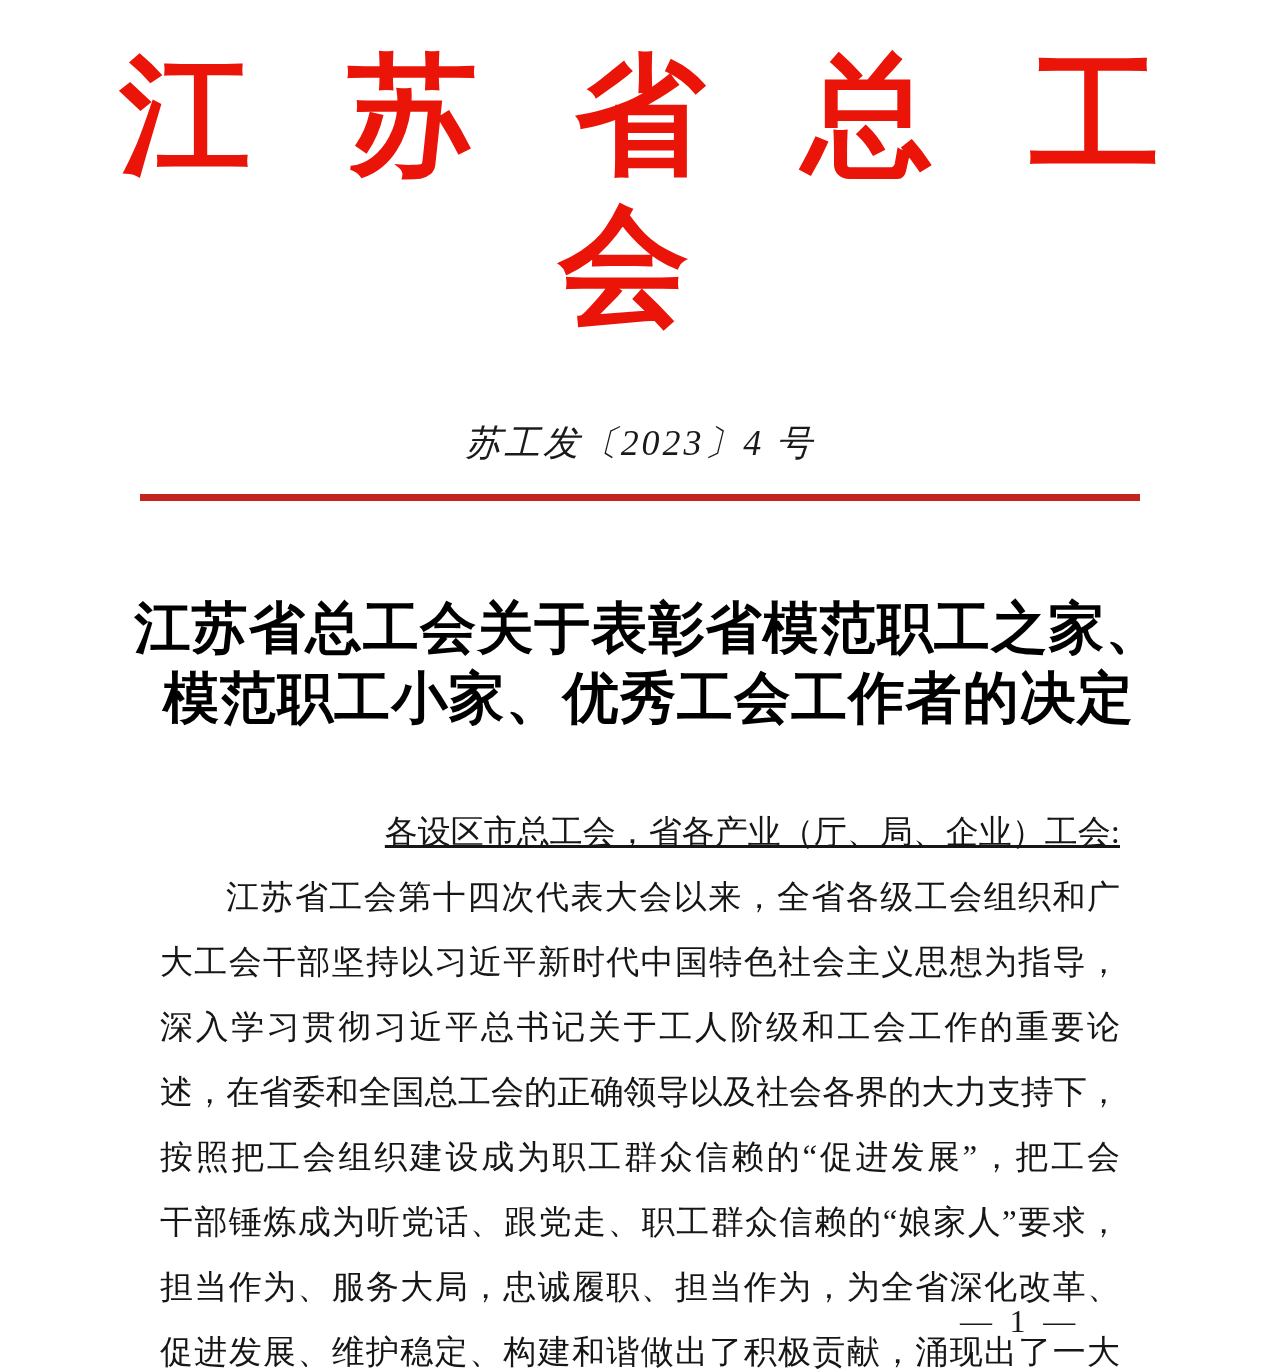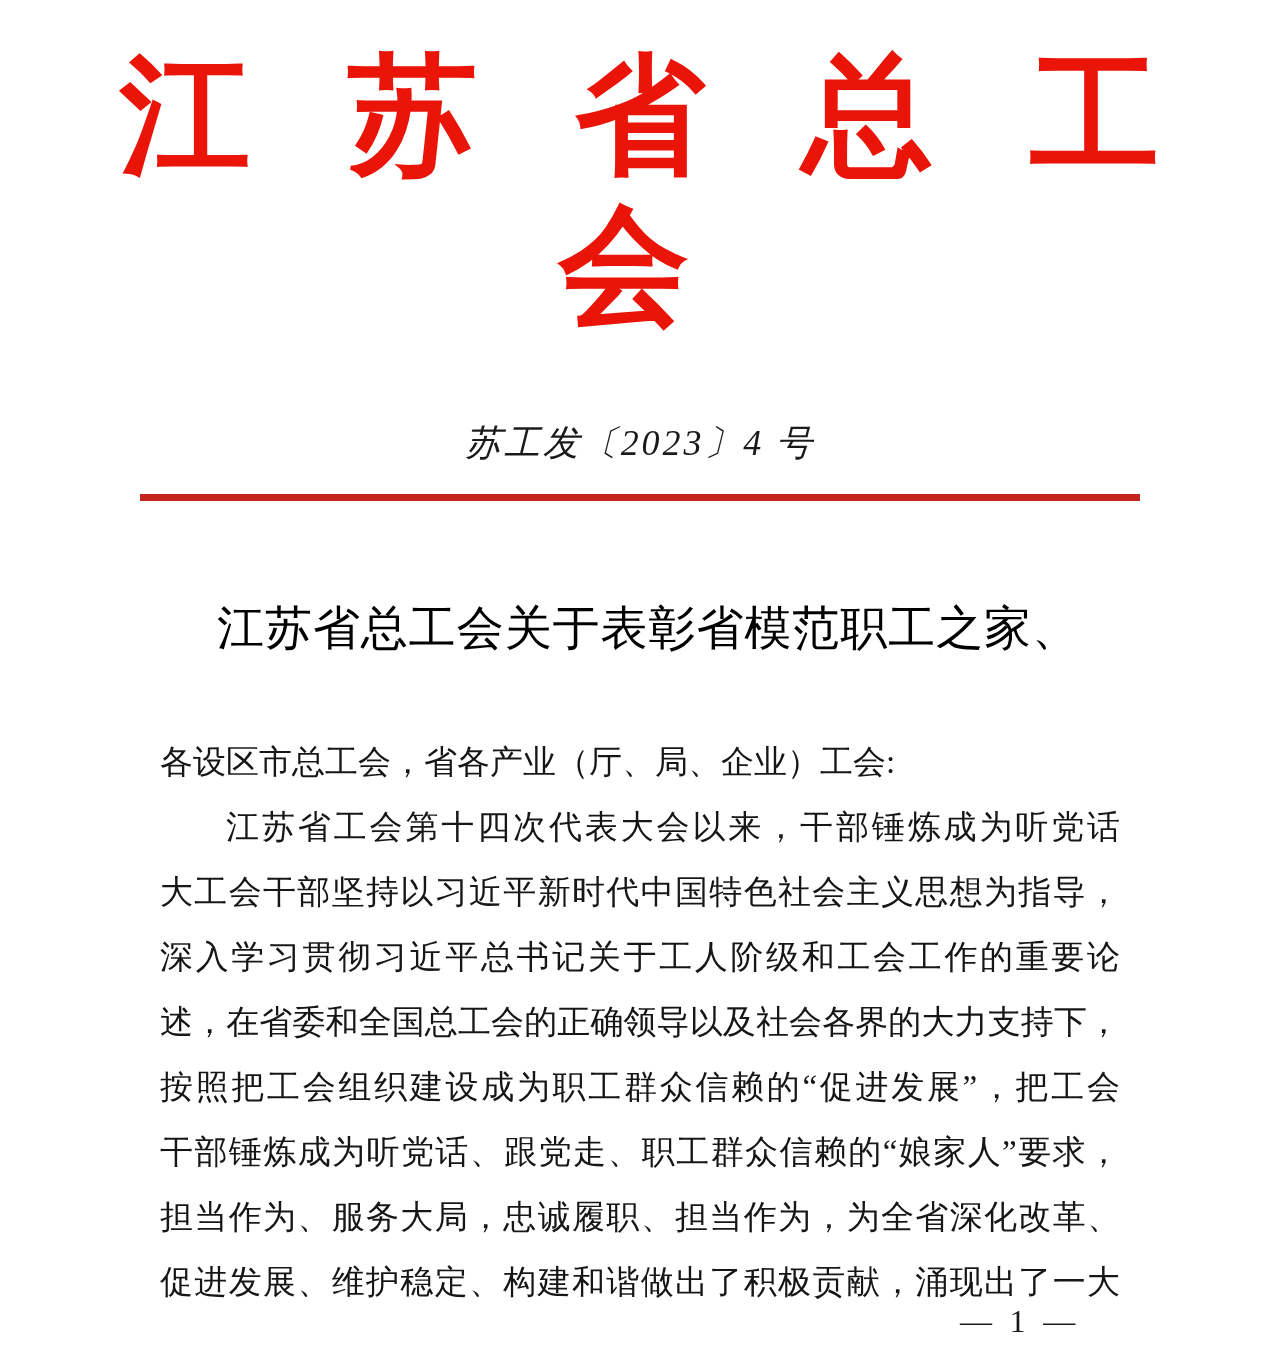--- a/index.html
+++ b/index.html
@@ -37,36 +37,37 @@
   }
   .red-rule {
     margin: 26px auto 0 auto;
     width: 1000px;
     height: 7px;
     background: #c3241e;
   }
   .doc-title {
     margin-top: 92px;
     text-align: center;
-    font-weight: normal;
-    font-size: 47px;
+    font-weight: bold;
+    font-size: 56px;
     line-height: 70px;
     color: #000000;
     letter-spacing: 0.02em;
     margin-left: 17px;
   }
   .body-block {
     margin: 66px auto 0 auto;
     width: 960px;
     font-size: 33px;
     color: #161616;
   }
   .salutation {
     line-height: 66px;
-    text-align: left;
+    text-align: right;
+    text-decoration: underline;
   }
   .para-line {
     line-height: 65px;
     text-align: justify;
     text-align-last: justify;
   }
   .para-line.indent {
     text-indent: 2em;
   }
   .page-number {
@@ -84,26 +85,27 @@
 <div class="page">
 
   <div class="letterhead">江 苏 省 总 工 会</div>
 
   <div class="doc-number">苏工发〔2023〕4 号</div>
 
   <div class="red-rule"></div>
 
   <div class="doc-title">
     <div>江苏省总工会关于表彰省模范职工之家、</div>
+    <div>模范职工小家、优秀工会工作者的决定</div>
   </div>
 
   <div class="body-block">
     <div class="salutation">各设区市总工会，省各产业（厅、局、企业）工会:</div>
 
-    <div class="para-line indent">江苏省工会第十四次代表大会以来，干部锤炼成为听党话</div>
+    <div class="para-line indent">江苏省工会第十四次代表大会以来，全省各级工会组织和广</div>
     <div class="para-line">大工会干部坚持以习近平新时代中国特色社会主义思想为指导，</div>
     <div class="para-line">深入学习贯彻习近平总书记关于工人阶级和工会工作的重要论</div>
     <div class="para-line">述，在省委和全国总工会的正确领导以及社会各界的大力支持下，</div>
     <div class="para-line">按照把工会组织建设成为职工群众信赖的“促进发展”，把工会</div>
     <div class="para-line">干部锤炼成为听党话、跟党走、职工群众信赖的“娘家人”要求，</div>
     <div class="para-line">担当作为、服务大局，忠诚履职、担当作为，为全省深化改革、</div>
     <div class="para-line">促进发展、维护稳定、构建和谐做出了积极贡献，涌现出了一大</div>
   </div>
 
   <div class="page-number">— 1 —</div>

